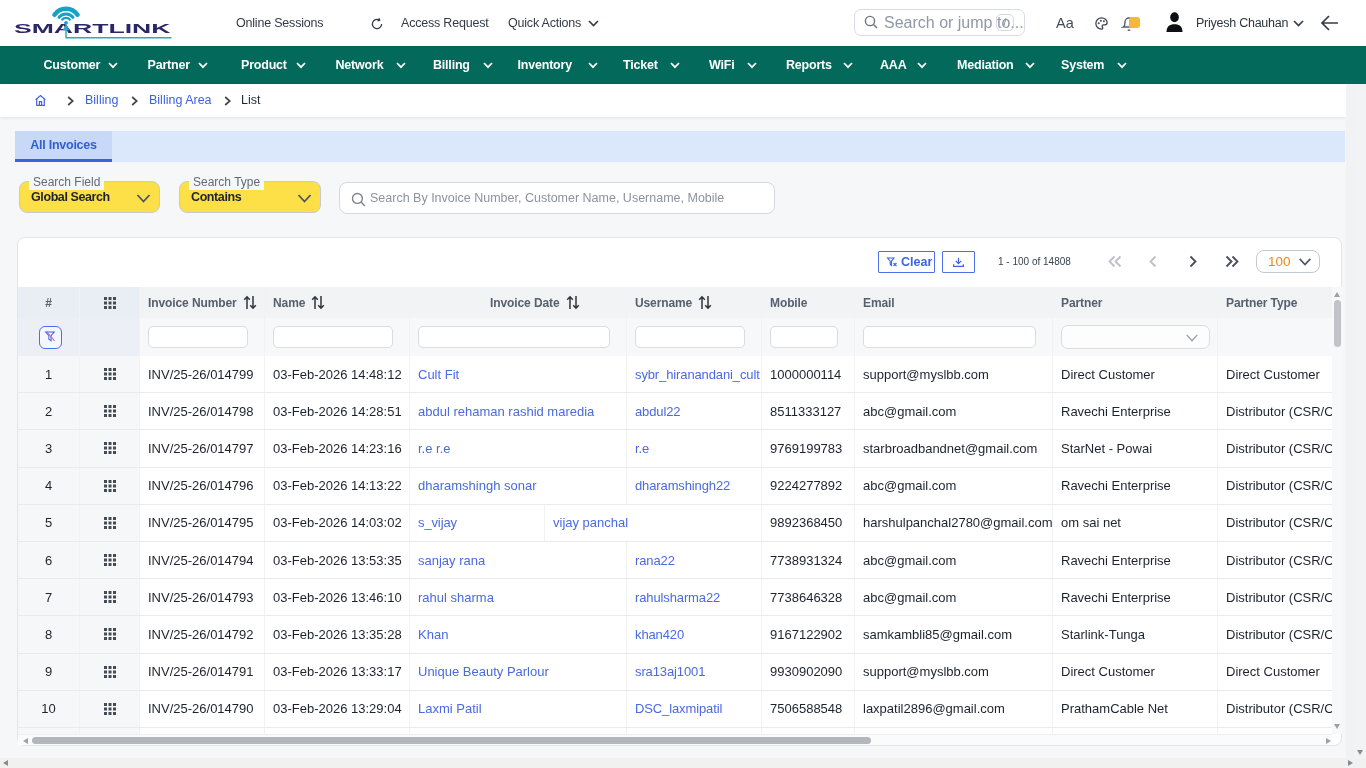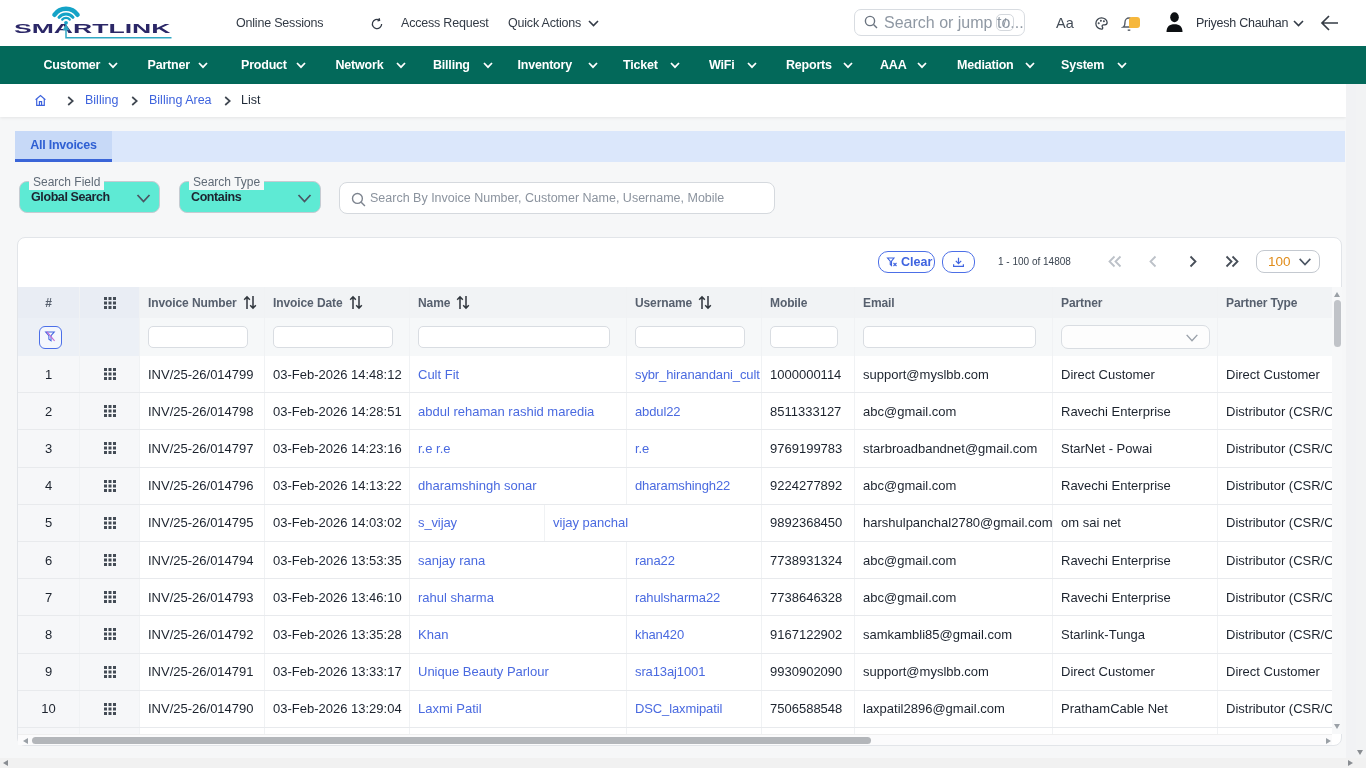--- a/index.html
+++ b/index.html
@@ -19,31 +19,31 @@
 
 #content { position:absolute; left:0; top:84px; width:1366px; height:684px; background:#f6f7f8; }
 #crumbbar { position:absolute; left:0; top:0; width:1346px; height:33px; background:#fff; box-shadow:0 1px 3px rgba(0,0,0,0.08); }
 .crumb { position:absolute; top:0; height:33px; line-height:33px; font-size:12.5px; white-space:nowrap; }
 .bluelink { color:#3e63dd; }
 
 #tabstrip { position:absolute; left:15px; top:47px; width:1330px; height:31px; background:#dbe7fb; }
 #tabactive { position:absolute; left:0; top:0; width:97px; height:31px; background:#c7d9f7; border-bottom:3px solid #3a65d8; color:#2f5fd3; font-weight:700; font-size:12.5px; letter-spacing:-0.25px; text-align:center; line-height:29px; }
 
 
-.mselect { position:absolute; height:32px; border:1px solid #c6cbd2; border-radius:8px; background:#5eead4; }
+.mselect { position:absolute; height:32px; border:1px solid #c6cbd2; border-radius:8px; background:#fde047; }
 .mlabel { position:absolute; top:-8px; left:9px; padding:0 4px; background:#f6f7f8; font-size:12px; color:#5f6a76; line-height:16px; }
 .mvalue { position:absolute; left:11px; top:0; height:30px; line-height:30px; font-size:12.5px; letter-spacing:-0.4px; color:#1c2430; font-weight:700; }
 .chev { position:absolute; }
 
 #bigsearch { position:absolute; left:339px; top:98px; width:436px; height:32px; background:#fff; border:1px solid #d5d9de; border-radius:8px; }
 
 
 #card { position:absolute; left:17px; top:153px; width:1325px; height:509px; background:#fff; border:1px solid #e2e5e9; border-radius:8px; }
 
-.btn { position:absolute; border:1.5px solid #4c6fe7; border-radius:10px; background:#fff; }
+.btn { position:absolute; border:1.5px solid #4c6fe7; border-radius:1px; background:#fff; }
 
 
 #grid { position:absolute; left:0px; top:49px; width:1315px; height:447px; overflow:hidden; font-size:13px; }
 .row { position:relative; width:1315px; display:flex; }
 .cell { position:relative; height:100%; border-right:1px solid #f0f2f4; padding-left:8px; display:flex; align-items:center; overflow:hidden; white-space:nowrap; }
 .c0 { width:62px; justify-content:center; padding-left:0; }
 .c1 { width:60px; justify-content:center; padding-left:0; }
 .c2 { width:125px; }
 .c3 { width:145px; }
 .c4 { width:217px; }
@@ -273,25 +273,25 @@
       <div id="grid">
         <div class="row" id="hrow">
             <div class="cell c0">#</div>
             <div class="cell c1">
               <i class="gicon"></i>
             </div>
             <div class="cell c2">Invoice Number <svg style="margin-left:6px;" width="14" height="15" viewBox="0 0 14 15" fill="none" stroke="#2f353c" stroke-width="1.5">
                 <path d="M4 14 V2 M1.2 4.8 L4 1.8 L6.8 4.8"></path>
                 <path d="M10 1 V13 M7.2 10.2 L10 13.2 L12.8 10.2"></path>
               </svg></div>
-            <div class="cell c3">Invoice Date <svg style="margin-left:6px;" width="14" height="15" viewBox="0 0 14 15" fill="none" stroke="#2f353c" stroke-width="1.5">
+            <div class="cell c4">Name <svg style="margin-left:6px;" width="14" height="15" viewBox="0 0 14 15" fill="none" stroke="#2f353c" stroke-width="1.5">
                 <path d="M4 14 V2 M1.2 4.8 L4 1.8 L6.8 4.8"></path>
                 <path d="M10 1 V13 M7.2 10.2 L10 13.2 L12.8 10.2"></path>
               </svg></div>
-            <div class="cell c4">Name <svg style="margin-left:6px;" width="14" height="15" viewBox="0 0 14 15" fill="none" stroke="#2f353c" stroke-width="1.5">
+            <div class="cell c3">Invoice Date <svg style="margin-left:6px;" width="14" height="15" viewBox="0 0 14 15" fill="none" stroke="#2f353c" stroke-width="1.5">
                 <path d="M4 14 V2 M1.2 4.8 L4 1.8 L6.8 4.8"></path>
                 <path d="M10 1 V13 M7.2 10.2 L10 13.2 L12.8 10.2"></path>
               </svg></div>
             <div class="cell c5">Username <svg style="margin-left:6px;" width="14" height="15" viewBox="0 0 14 15" fill="none" stroke="#2f353c" stroke-width="1.5">
                 <path d="M4 14 V2 M1.2 4.8 L4 1.8 L6.8 4.8"></path>
                 <path d="M10 1 V13 M7.2 10.2 L10 13.2 L12.8 10.2"></path>
               </svg></div>
             <div class="cell c6">Mobile</div>
             <div class="cell c7">Email</div>
             <div class="cell c8">Partner</div>

